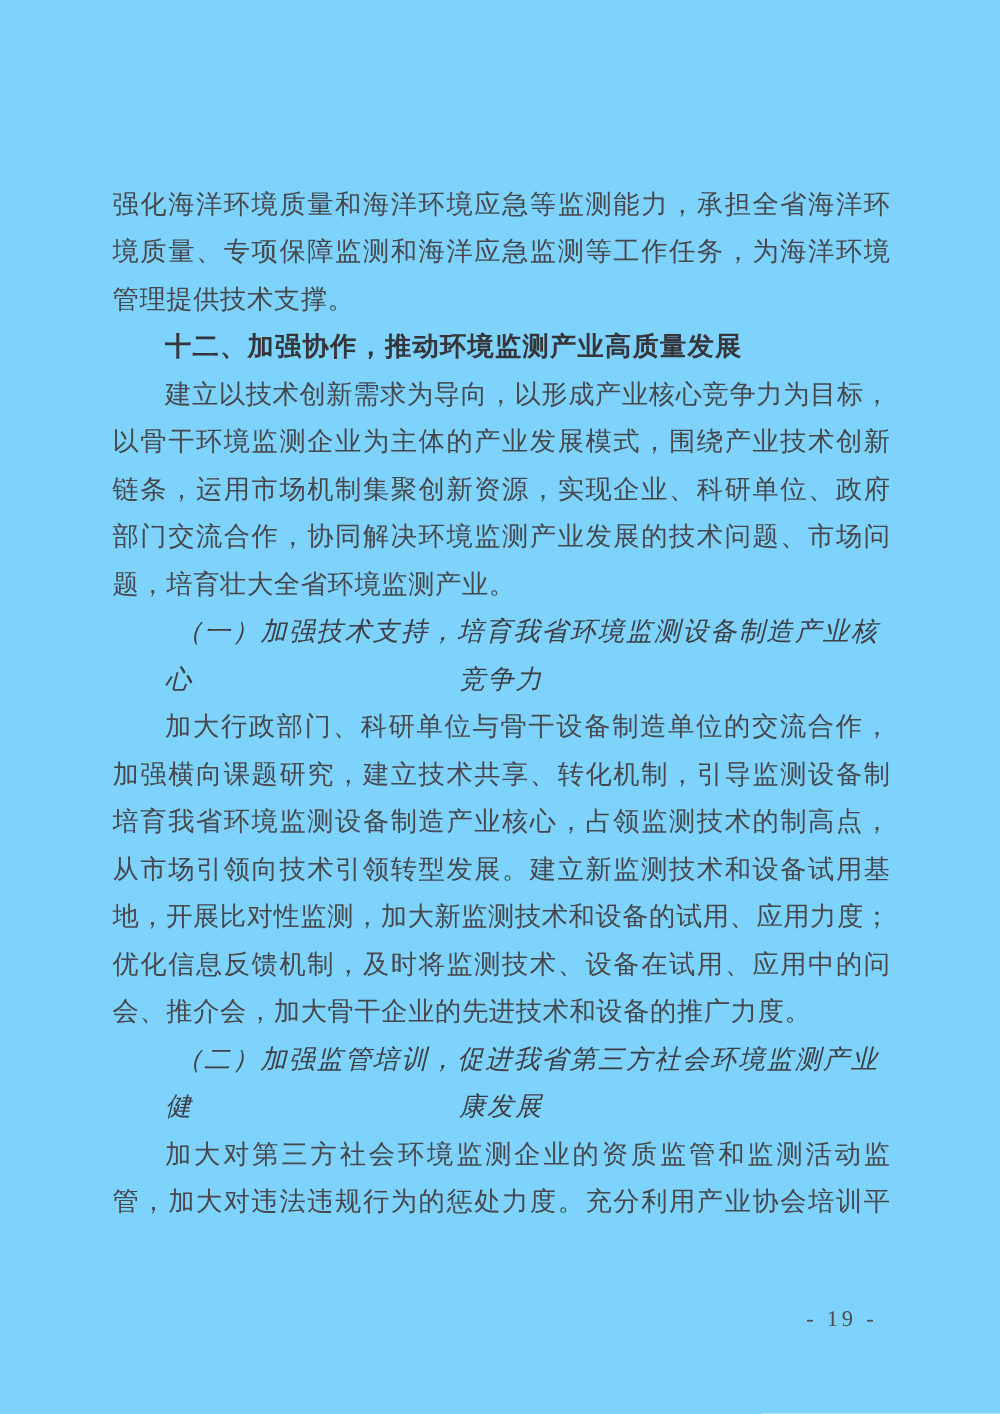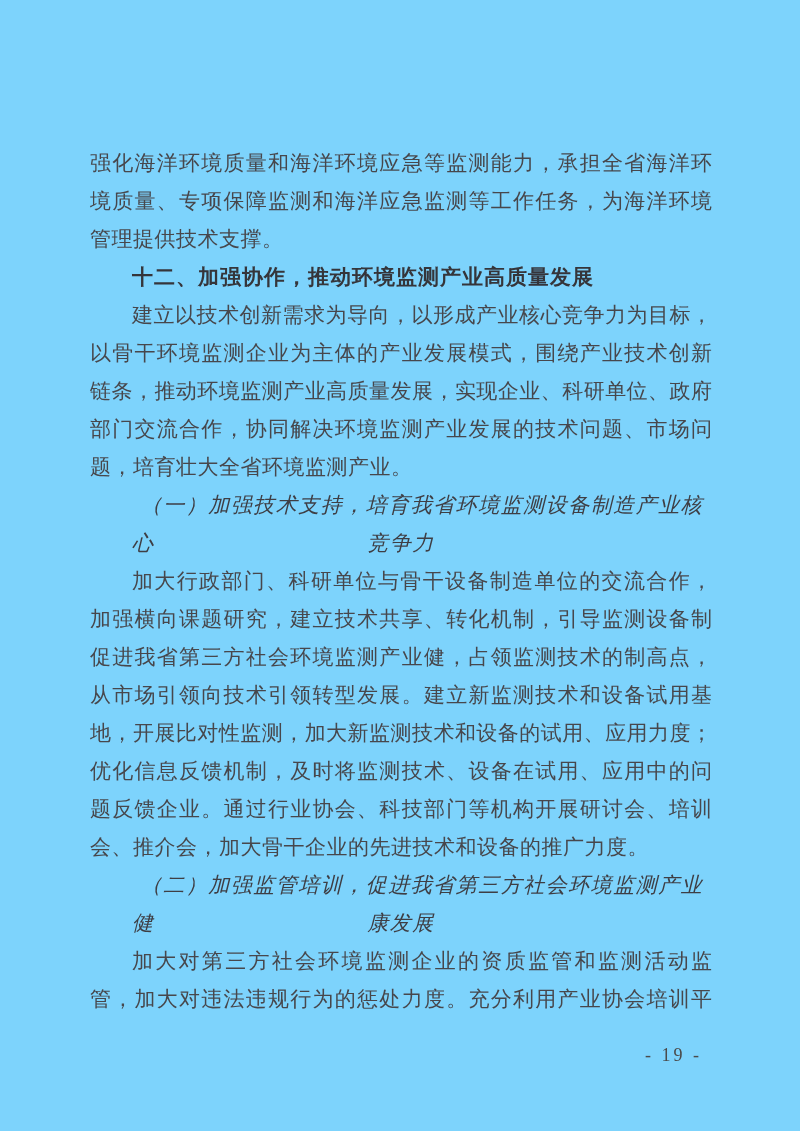--- a/index.html
+++ b/index.html
@@ -68,32 +68,31 @@
 <body>
 
 <div class="page">
   <div class="content" id="doc-lines">
       <div class="line justify">强化海洋环境质量和海洋环境应急等监测能力，承担全省海洋环</div>
       <div class="line justify">境质量、专项保障监测和海洋应急监测等工作任务，为海洋环境</div>
       <div class="line">管理提供技术支撑。</div>
       <div class="line indent heading">十二、加强协作，推动环境监测产业高质量发展</div>
       <div class="line justify indent">建立以技术创新需求为导向，以形成产业核心竞争力为目标，</div>
       <div class="line justify">以骨干环境监测企业为主体的产业发展模式，围绕产业技术创新</div>
-      <div class="line justify">链条，推动环境监测产业高质量发展，实现企业、科研单位、政府</div>
+      <div class="line justify">链条，运用市场机制集聚创新资源，实现企业、科研单位、政府</div>
       <div class="line justify">部门交流合作，协同解决环境监测产业发展的技术问题、市场问</div>
       <div class="line">题，培育壮大全省环境监测产业。</div>
       <div class="line justify indent subheading">（一）加强技术支持，培育我省环境监测设备制造产业核心</div>
       <div class="line subheading">竞争力</div>
       <div class="line justify indent">加大行政部门、科研单位与骨干设备制造单位的交流合作，</div>
       <div class="line justify">加强横向课题研究，建立技术共享、转化机制，引导监测设备制</div>
-      <div class="line justify">促进我省第三方社会环境监测产业健，占领监测技术的制高点，</div>
+      <div class="line justify">培育我省环境监测设备制造产业核心，占领监测技术的制高点，</div>
       <div class="line justify">从市场引领向技术引领转型发展。建立新监测技术和设备试用基</div>
       <div class="line justify">地，开展比对性监测，加大新监测技术和设备的试用、应用力度；</div>
       <div class="line justify">优化信息反馈机制，及时将监测技术、设备在试用、应用中的问</div>
-      <div class="line justify">题反馈企业。通过行业协会、科技部门等机构开展研讨会、培训</div>
       <div class="line">会、推介会，加大骨干企业的先进技术和设备的推广力度。</div>
       <div class="line justify indent subheading">（二）加强监管培训，促进我省第三方社会环境监测产业健</div>
       <div class="line subheading">康发展</div>
       <div class="line justify indent">加大对第三方社会环境监测企业的资质监管和监测活动监</div>
       <div class="line justify">管，加大对违法违规行为的惩处力度。充分利用产业协会培训平</div>
     </div>
   <div class="footer">- 19 -</div>
 </div>
 
 </body></html>

